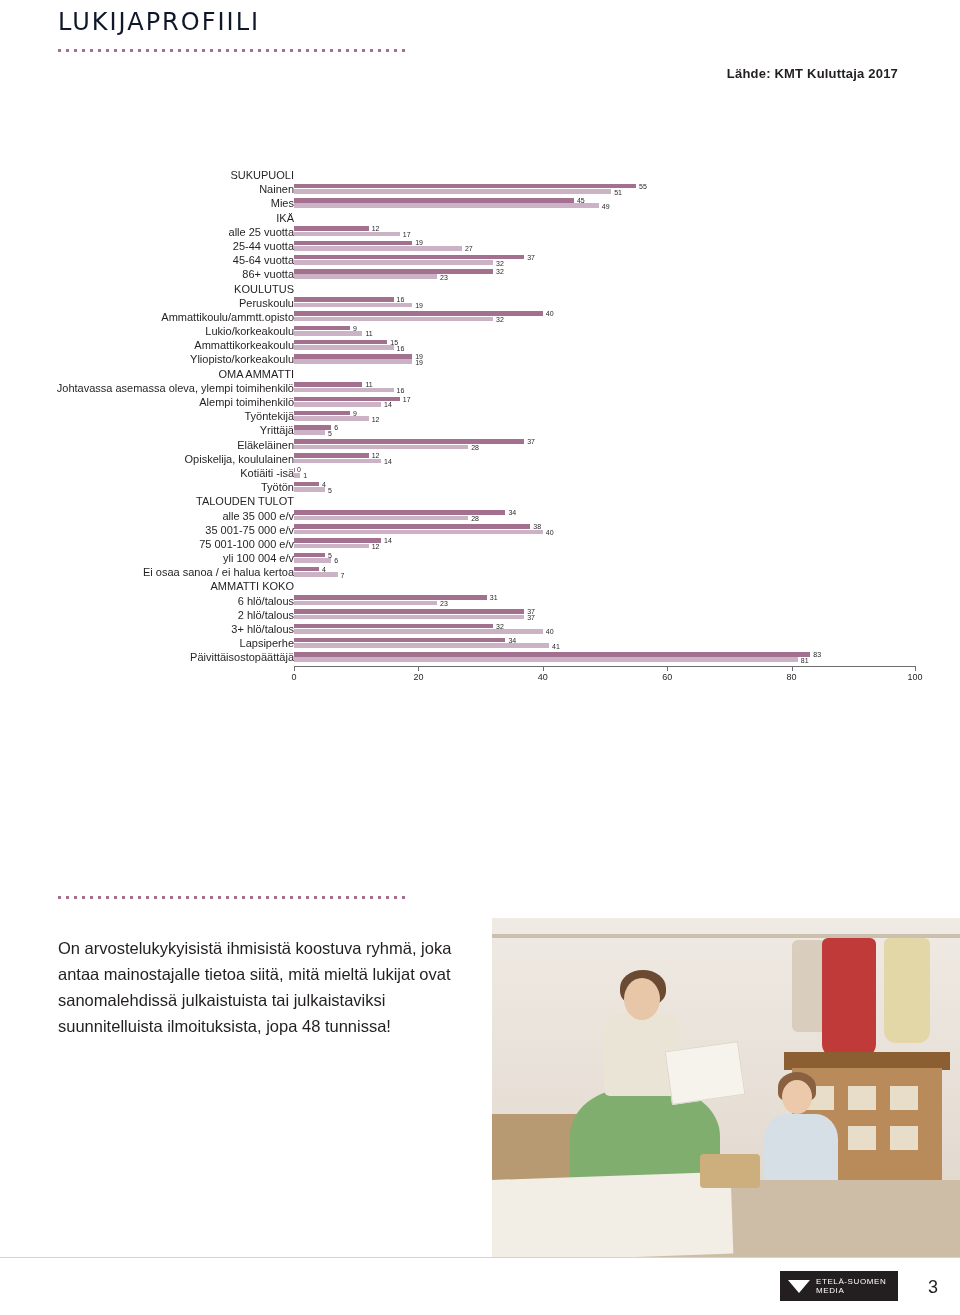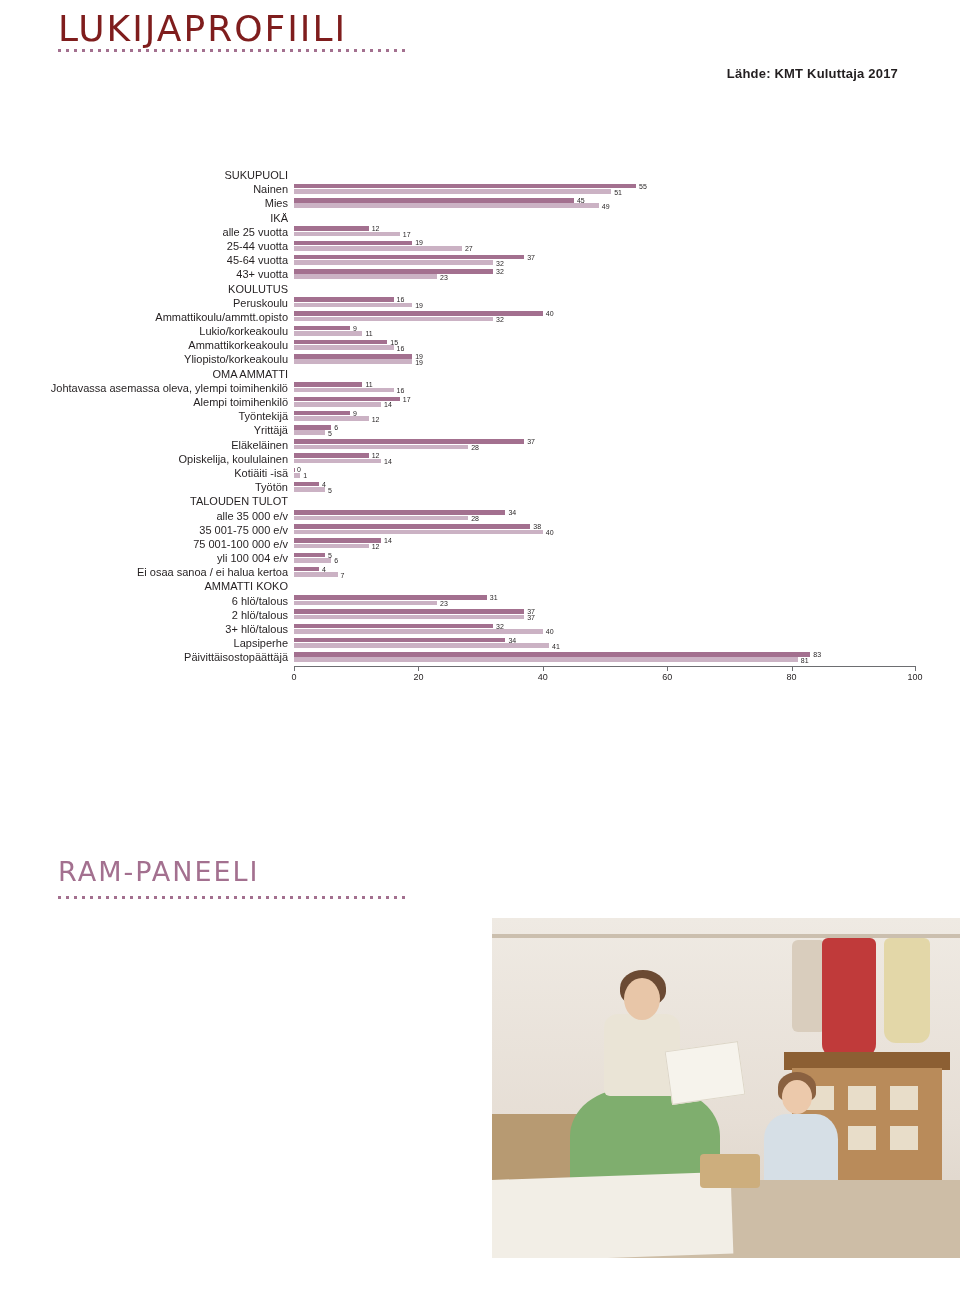--- a/index.html
+++ b/index.html
@@ -9,41 +9,41 @@
     font-family:"Liberation Sans", sans-serif;
     color:#231f20;
     position:relative;
     overflow:hidden;
   }
   .page{position:absolute;inset:0;}
 
   
   .title-main{
     position:absolute;left:58px;top:8px;
-    font-size:36px;letter-spacing:2px;
-    color:#7f1d1d;
+    font-size:24px;letter-spacing:2px;
+    color:#0f172a;
     font-family:"DejaVu Sans", sans-serif;
     font-weight:400;
   }
   .dots-rule{
     position:absolute;left:58px;top:49px;width:352px;height:3px;
     background-image:repeating-linear-gradient(to right,#a3708f 0 3px,transparent 3px 8px);
   }
   .source{
     position:absolute;right:62px;top:66px;
     font-size:13px;font-weight:bold;color:#231f20;
     letter-spacing:.2px;
   }
 
   
   .chart{
     position:absolute;left:0;top:168px;width:960px;height:520px;
   }
   .cat-labels{
-    position:absolute;left:0;top:0;width:294px;
+    position:absolute;left:6px;top:0;width:294px;
   }
   .cat-row{
     height:14.2px;line-height:14.2px;text-align:right;
     font-size:11px;padding-right:6px;white-space:nowrap;
   }
   .cat-row.hdr{font-weight:normal;}
   .plot{
     position:absolute;left:294px;top:0;width:622px;height:497px;
   }
   .bars{position:absolute;left:0;top:0;width:622px;}
@@ -146,21 +146,21 @@
 
   <div class="chart">
     <div class="cat-labels" id="catLabels">
         <div class="cat-row hdr">SUKUPUOLI</div>
         <div class="cat-row">Nainen</div>
         <div class="cat-row">Mies</div>
         <div class="cat-row hdr">IKÄ</div>
         <div class="cat-row">alle 25 vuotta</div>
         <div class="cat-row">25-44 vuotta</div>
         <div class="cat-row">45-64 vuotta</div>
-        <div class="cat-row">43+ vuotta</div>
+        <div class="cat-row">86+ vuotta</div>
         <div class="cat-row hdr">KOULUTUS</div>
         <div class="cat-row">Peruskoulu</div>
         <div class="cat-row">Ammattikoulu/ammtt.opisto</div>
         <div class="cat-row">Lukio/korkeakoulu</div>
         <div class="cat-row">Ammattikorkeakoulu</div>
         <div class="cat-row">Yliopisto/korkeakoulu</div>
         <div class="cat-row hdr">OMA AMMATTI</div>
         <div class="cat-row">Johtavassa asemassa oleva, ylempi toimihenkilö</div>
         <div class="cat-row">Alempi toimihenkilö</div>
         <div class="cat-row">Työntekijä</div>
@@ -379,22 +379,22 @@
           <div class="tlab" style="left: 373.2px;">60</div>
           <div class="tick" style="left: 497.6px;"></div>
           <div class="tlab" style="left: 497.6px;">80</div>
           <div class="tick" style="left: 621px;"></div>
           <div class="tlab" style="left: 621px;">100</div>
         </div>
     </div>
   </div>
 
 
-  <div class="title-ram">RAM-PANEELI</div>
   <div class="dots-rule2"></div>
+  <div class="blurb">On arvostelukykyisistä ihmisistä koostuva ryhmä, joka antaa mainostajalle tietoa siitä, mitä mieltä lukijat ovat sanomalehdissä julkaistuista tai julkaistaviksi suunnitelluista ilmoituksista, jopa 48 tunnissa!</div>
 
   <div class="photo">
     <div class="ph-wall"></div>
     <div class="ph-rail"></div>
     <div class="ph-dress3"></div>
     <div class="ph-dress1"></div>
     <div class="ph-dress2"></div>
     <div class="ph-house-roof"></div>
     <div class="ph-house"></div>
     <div class="ph-house-win" style="left:314px;top:168px;width:28px;height:24px;"></div>
@@ -410,14 +410,22 @@
     <div class="ph-woman-head"></div>
     <div class="ph-paper"></div>
     <div class="ph-girl-dress"></div>
     <div class="ph-girl-hair"></div>
     <div class="ph-girl-head"></div>
     <div class="ph-table"></div>
     <div class="ph-cloth"></div>
     <div class="ph-basket"></div>
   </div>
 
+  <div class="footer-bar">
+    <div class="footer-rule"></div>
+    <div class="logo">
+      <span class="tri"></span>
+      <span>ETELÄ-SUOMEN MEDIA</span>
+    </div>
+    <div class="pageno">3</div>
+  </div>
 
 </div>
 
 </body></html>

